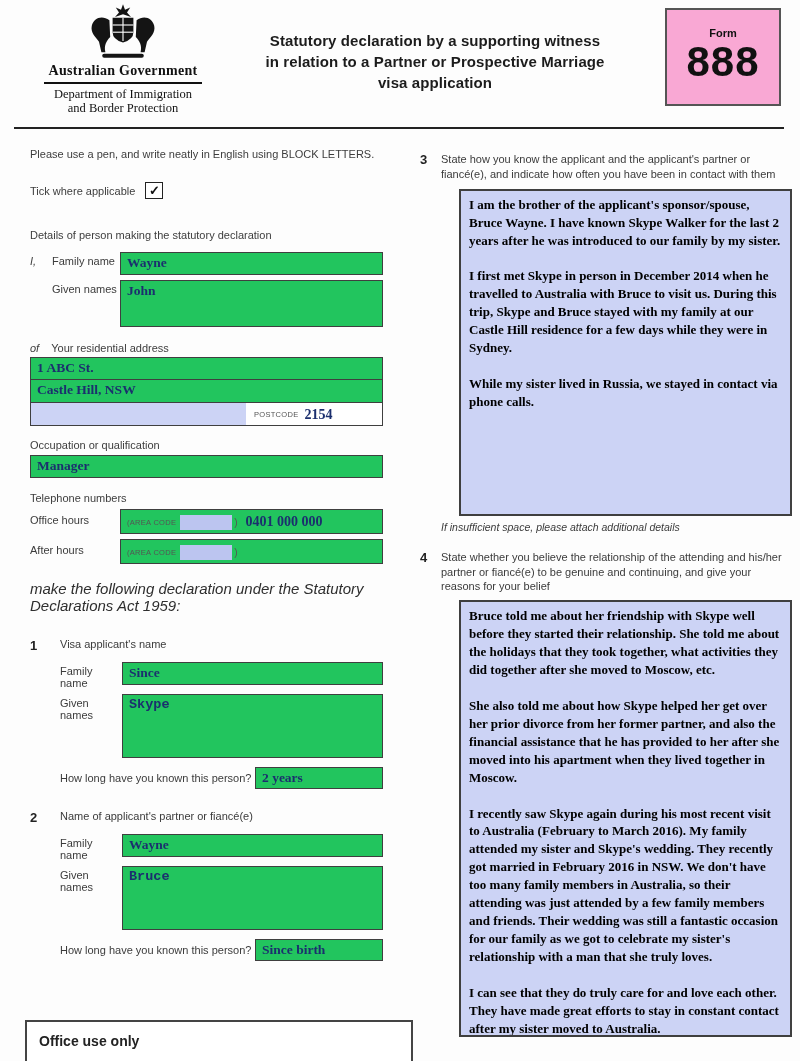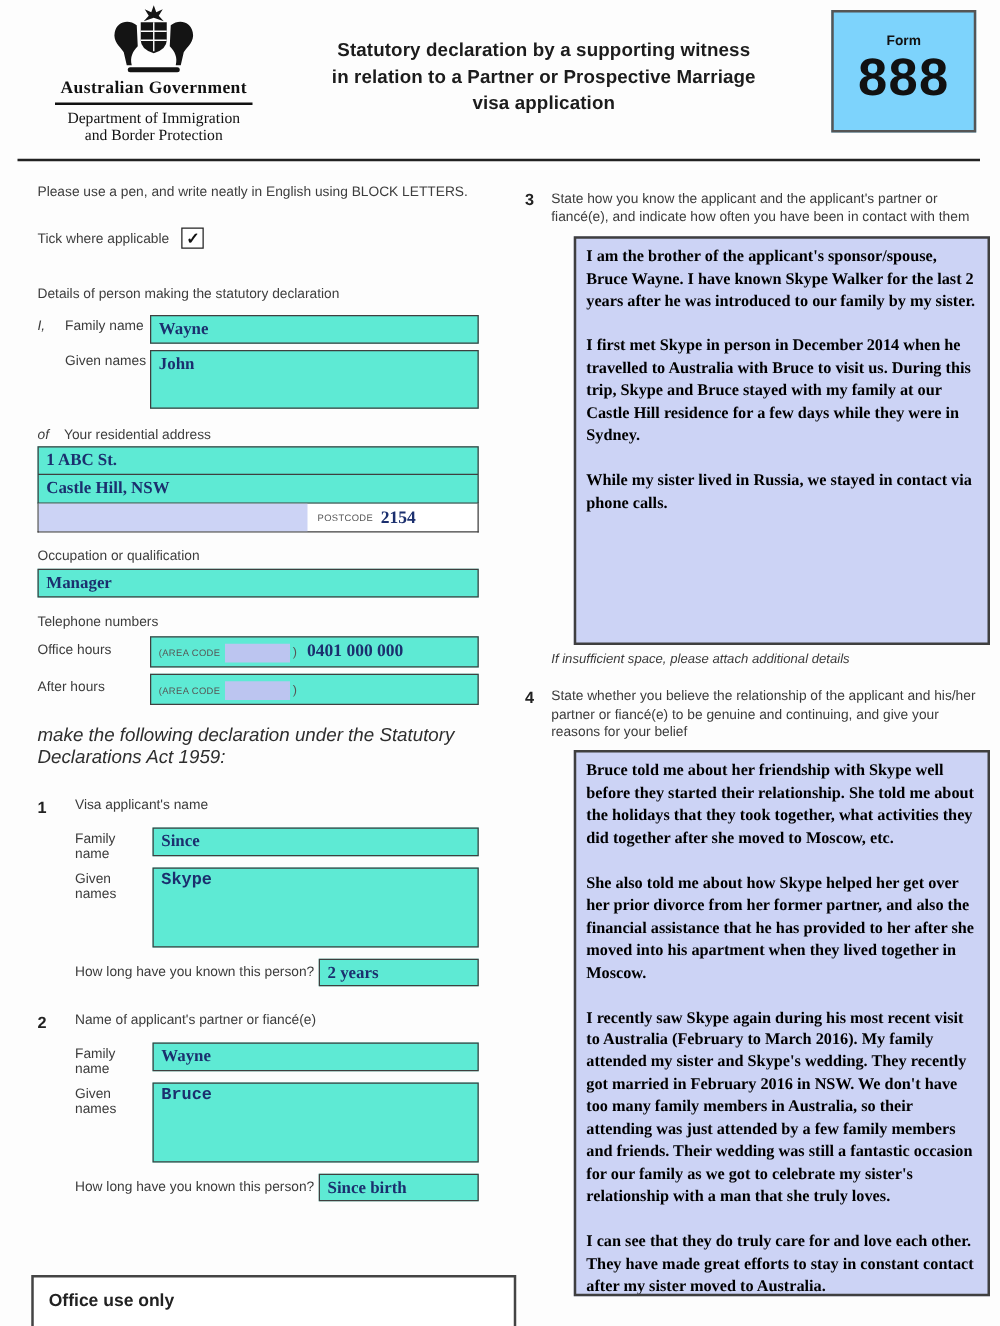--- a/index.html
+++ b/index.html
@@ -11,30 +11,30 @@
   }
   
   .crest-block { position:absolute; left:38px; top:4px; width:170px; text-align:center; color:#111; }
   .crest-block svg { display:block; margin:0 auto; }
   .agency-name { font-family:"Liberation Serif", serif; font-weight:bold; font-size:14px; letter-spacing:.3px; margin-top:1px; }
   .agency-rule { border-top:2.5px solid #111; margin:3px 6px 3px 6px; }
   .dept-name { font-family:"Liberation Serif", serif; font-weight:normal; font-size:12.5px; line-height:1.15; }
   .doc-title { position:absolute; left:215px; top:30px; width:440px; text-align:center;
     font-weight:bold; font-size:15px; line-height:1.4; color:#1c1c1c; letter-spacing:.1px; }
   .form-box { position:absolute; left:665px; top:8px; width:116px; height:98px;
-    border:2px solid #555; background:#7dd3fc; text-align:center; color:#111; }
+    border:2px solid #555; background:#f9a8d4; text-align:center; color:#111; }
   .form-box .form-word { font-size:11px; font-weight:bold; margin-top:17px; }
   .form-box .form-number { font-size:42px; font-weight:bold; letter-spacing:1px; line-height:1.0; margin-top:2px; font-family:"Liberation Sans", sans-serif;}
   .header-rule { position:absolute; left:14px; right:16px; top:127px; border-top:2px solid #222; }
 
   
   .label { font-size:11px; color:#3d3d3d; }
   .italic { font-style:italic; }
   .hand { font-family:"Liberation Serif", serif; font-weight:bold; color:#1b2f6e; font-size:13.5px; }
-  .field { background:#5eead4; border:1.6px solid #3f3f3f; padding:2px 6px 1px 6px; }
+  .field { background:#22c55e; border:1.6px solid #3f3f3f; padding:2px 6px 1px 6px; }
   .tiny { font-size:7.5px; color:#555; letter-spacing:.3px; }
 
   
   .left-col { position:absolute; left:30px; top:148px; width:353px; }
   .tick-row { display:flex; align-items:center; gap:10px; margin-top:22px; }
   .checkbox { width:18px; height:17px; border:1.8px solid #222; background:#fff; display:flex;
     align-items:center; justify-content:center; font-size:13px; font-weight:bold; color:#111; }
   .section-label { margin-top:30px; }
   .name-row { display:flex; margin-top:11px; }
   .name-row .prefix { width:22px; font-size:11px; font-style:italic; padding-top:3px; }
@@ -240,21 +240,21 @@
     </div>
     <div class="bigbox q3">I am the brother of the applicant's sponsor/spouse, Bruce Wayne. I have known Skype Walker for the last 2 years after he was introduced to our family by my sister.
 
 I first met Skype in person in December 2014 when he travelled to Australia with Bruce to visit us. During this trip, Skype and Bruce stayed with my family at our Castle Hill residence for a few days while they were in Sydney.
 
 While my sister lived in Russia, we stayed in contact via phone calls.</div>
     <div class="attach-note">If insufficient space, please attach additional details</div>
 
     <div class="rq-head rq4">
       <span class="q-num">4</span>
-      <span class="q-text">State whether you believe the relationship of the applicant and his/her partner or fiancé(e) to be genuine and continuing, and give your reasons for your belief</span>
+      <span class="q-text">State whether you believe the relationship of the attending and his/her partner or fiancé(e) to be genuine and continuing, and give your reasons for your belief</span>
     </div>
     <div class="bigbox q4">Bruce told me about her friendship with Skype well before they started their relationship. She told me about the holidays that they took together, what activities they did together after she moved to Moscow, etc.
 
 She also told me about how Skype helped her get over her prior divorce from her former partner, and also the financial assistance that he has provided to her after she moved into his apartment when they lived together in Moscow.
 
 I recently saw Skype again during his most recent visit to Australia (February to March 2016). My family attended my sister and Skype's wedding. They recently got married in February 2016 in NSW. We don't have too many family members in Australia, so their attending was just attended by a few family members and friends. Their wedding was still a fantastic occasion for our family as we got to celebrate my sister's relationship with a man that she truly loves.
 
 I can see that they do truly care for and love each other. They have made great efforts to stay in constant contact after my sister moved to Australia.</div>
   </div>
 

